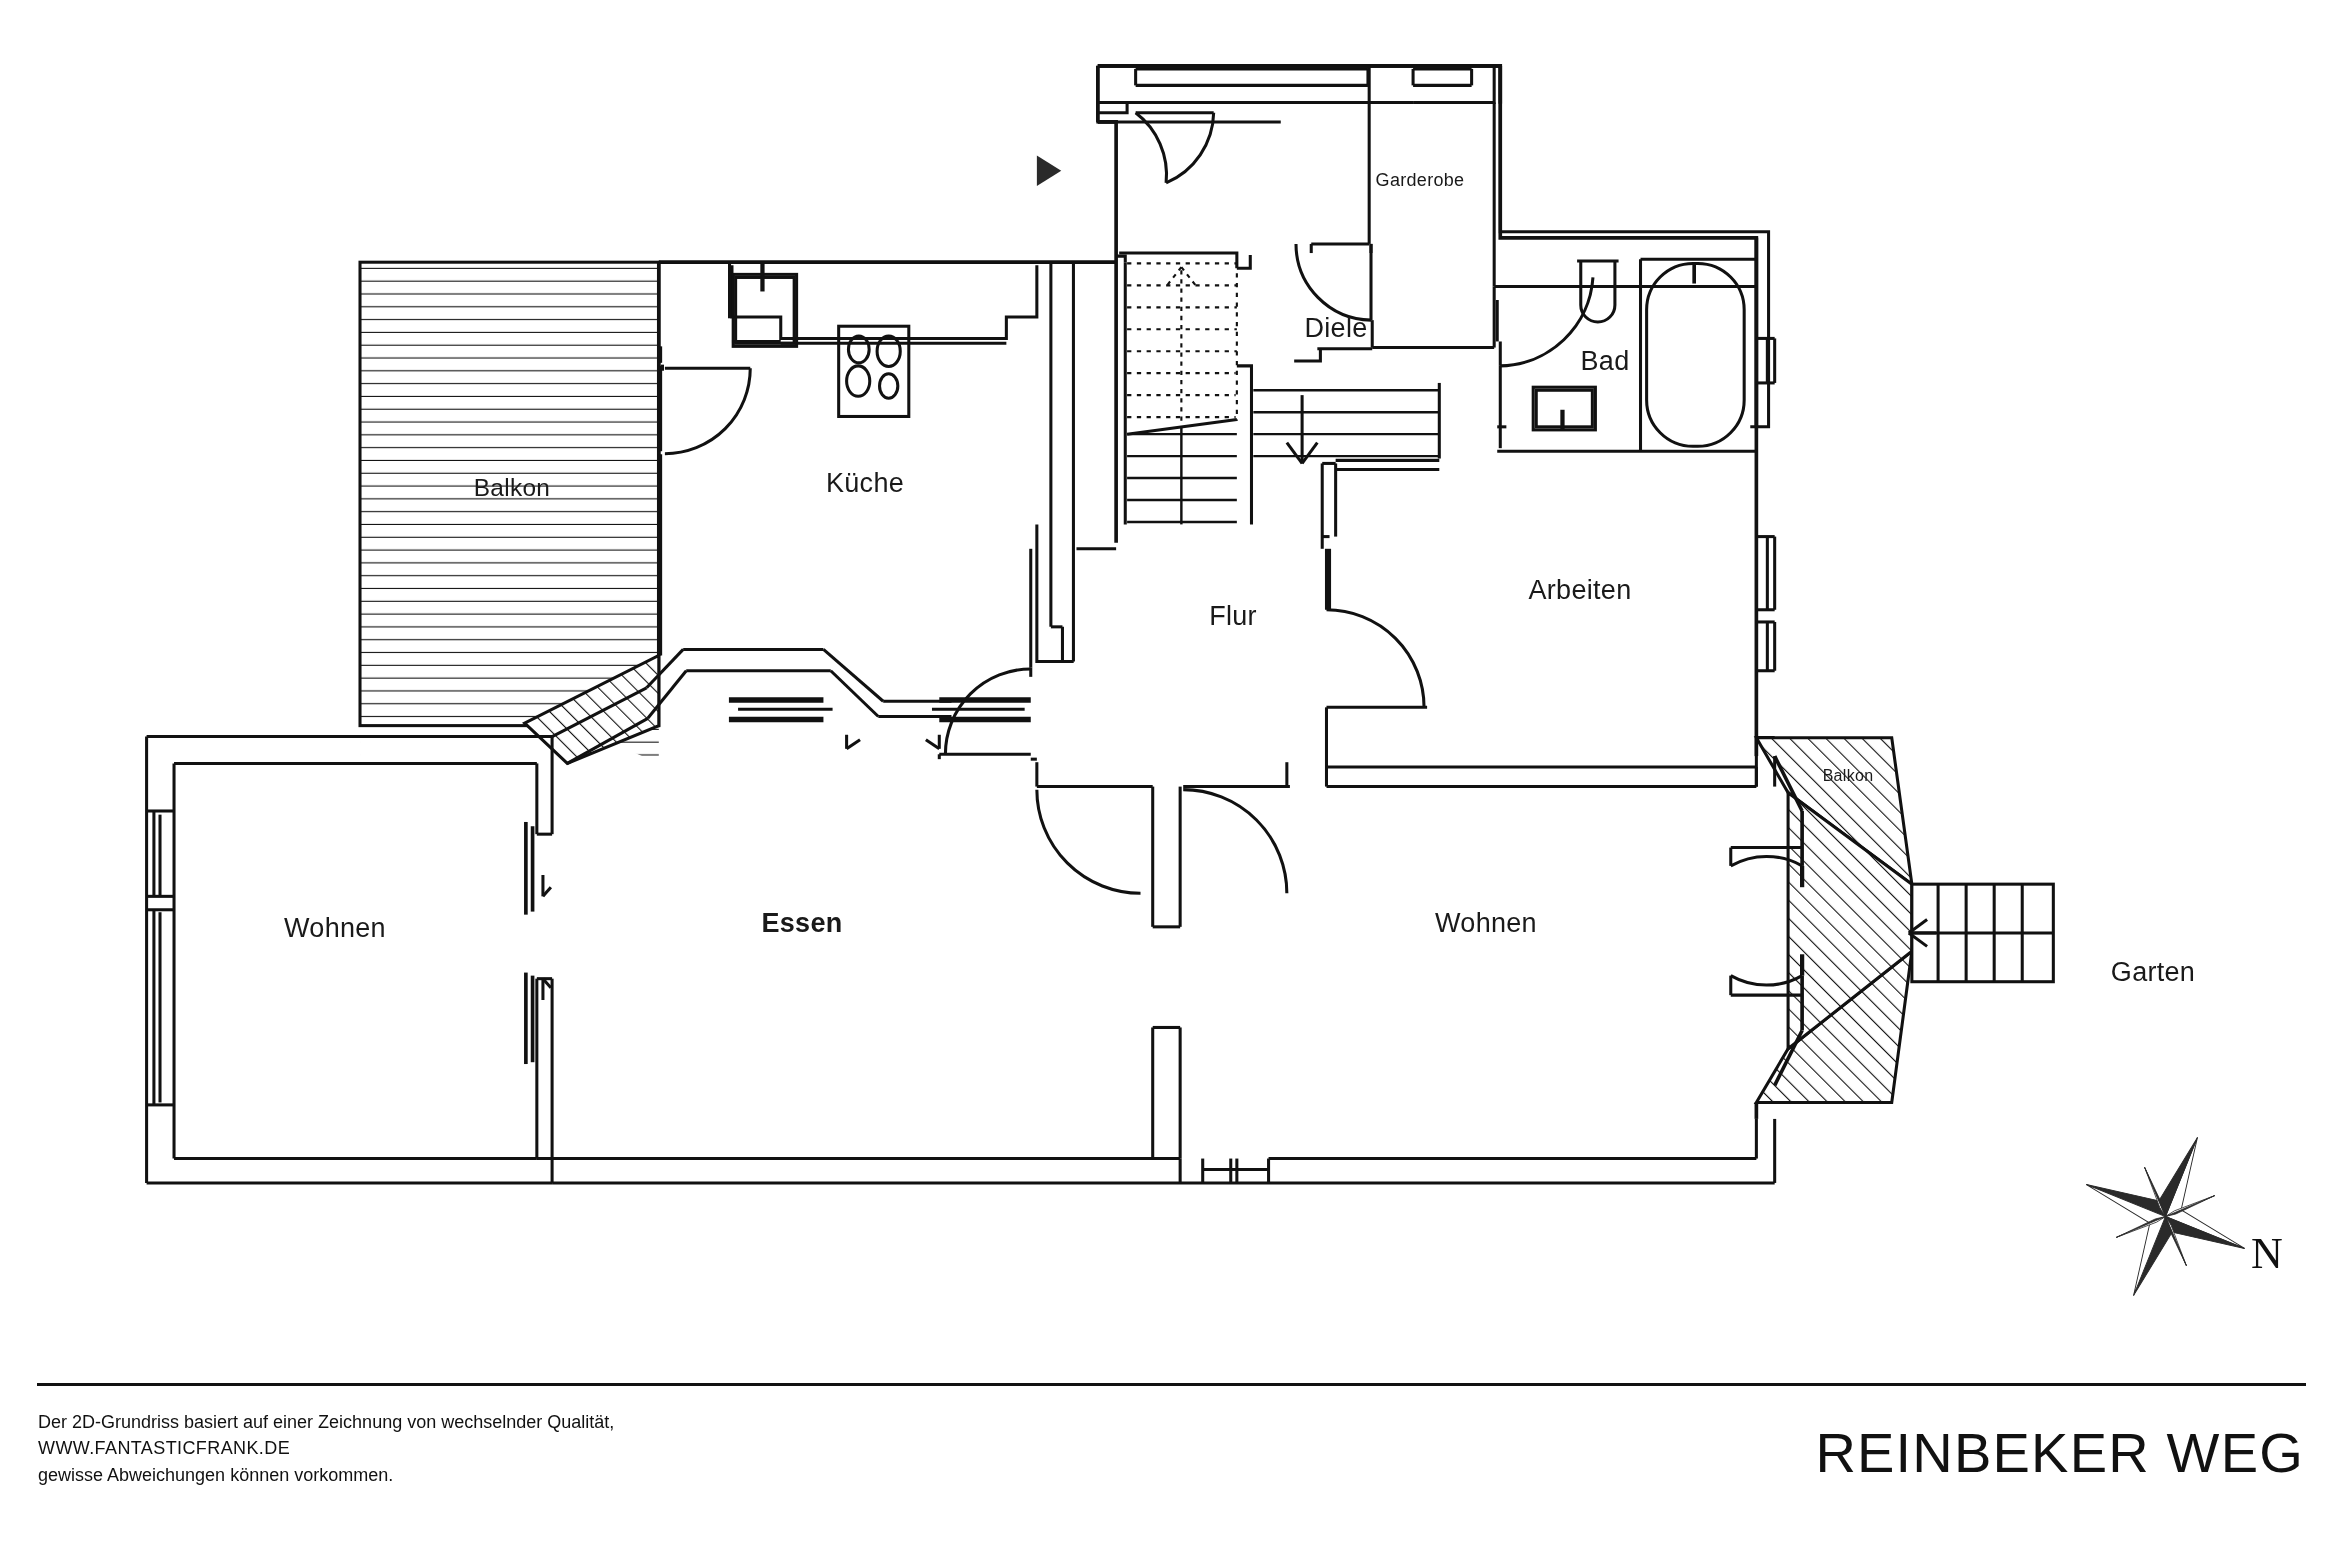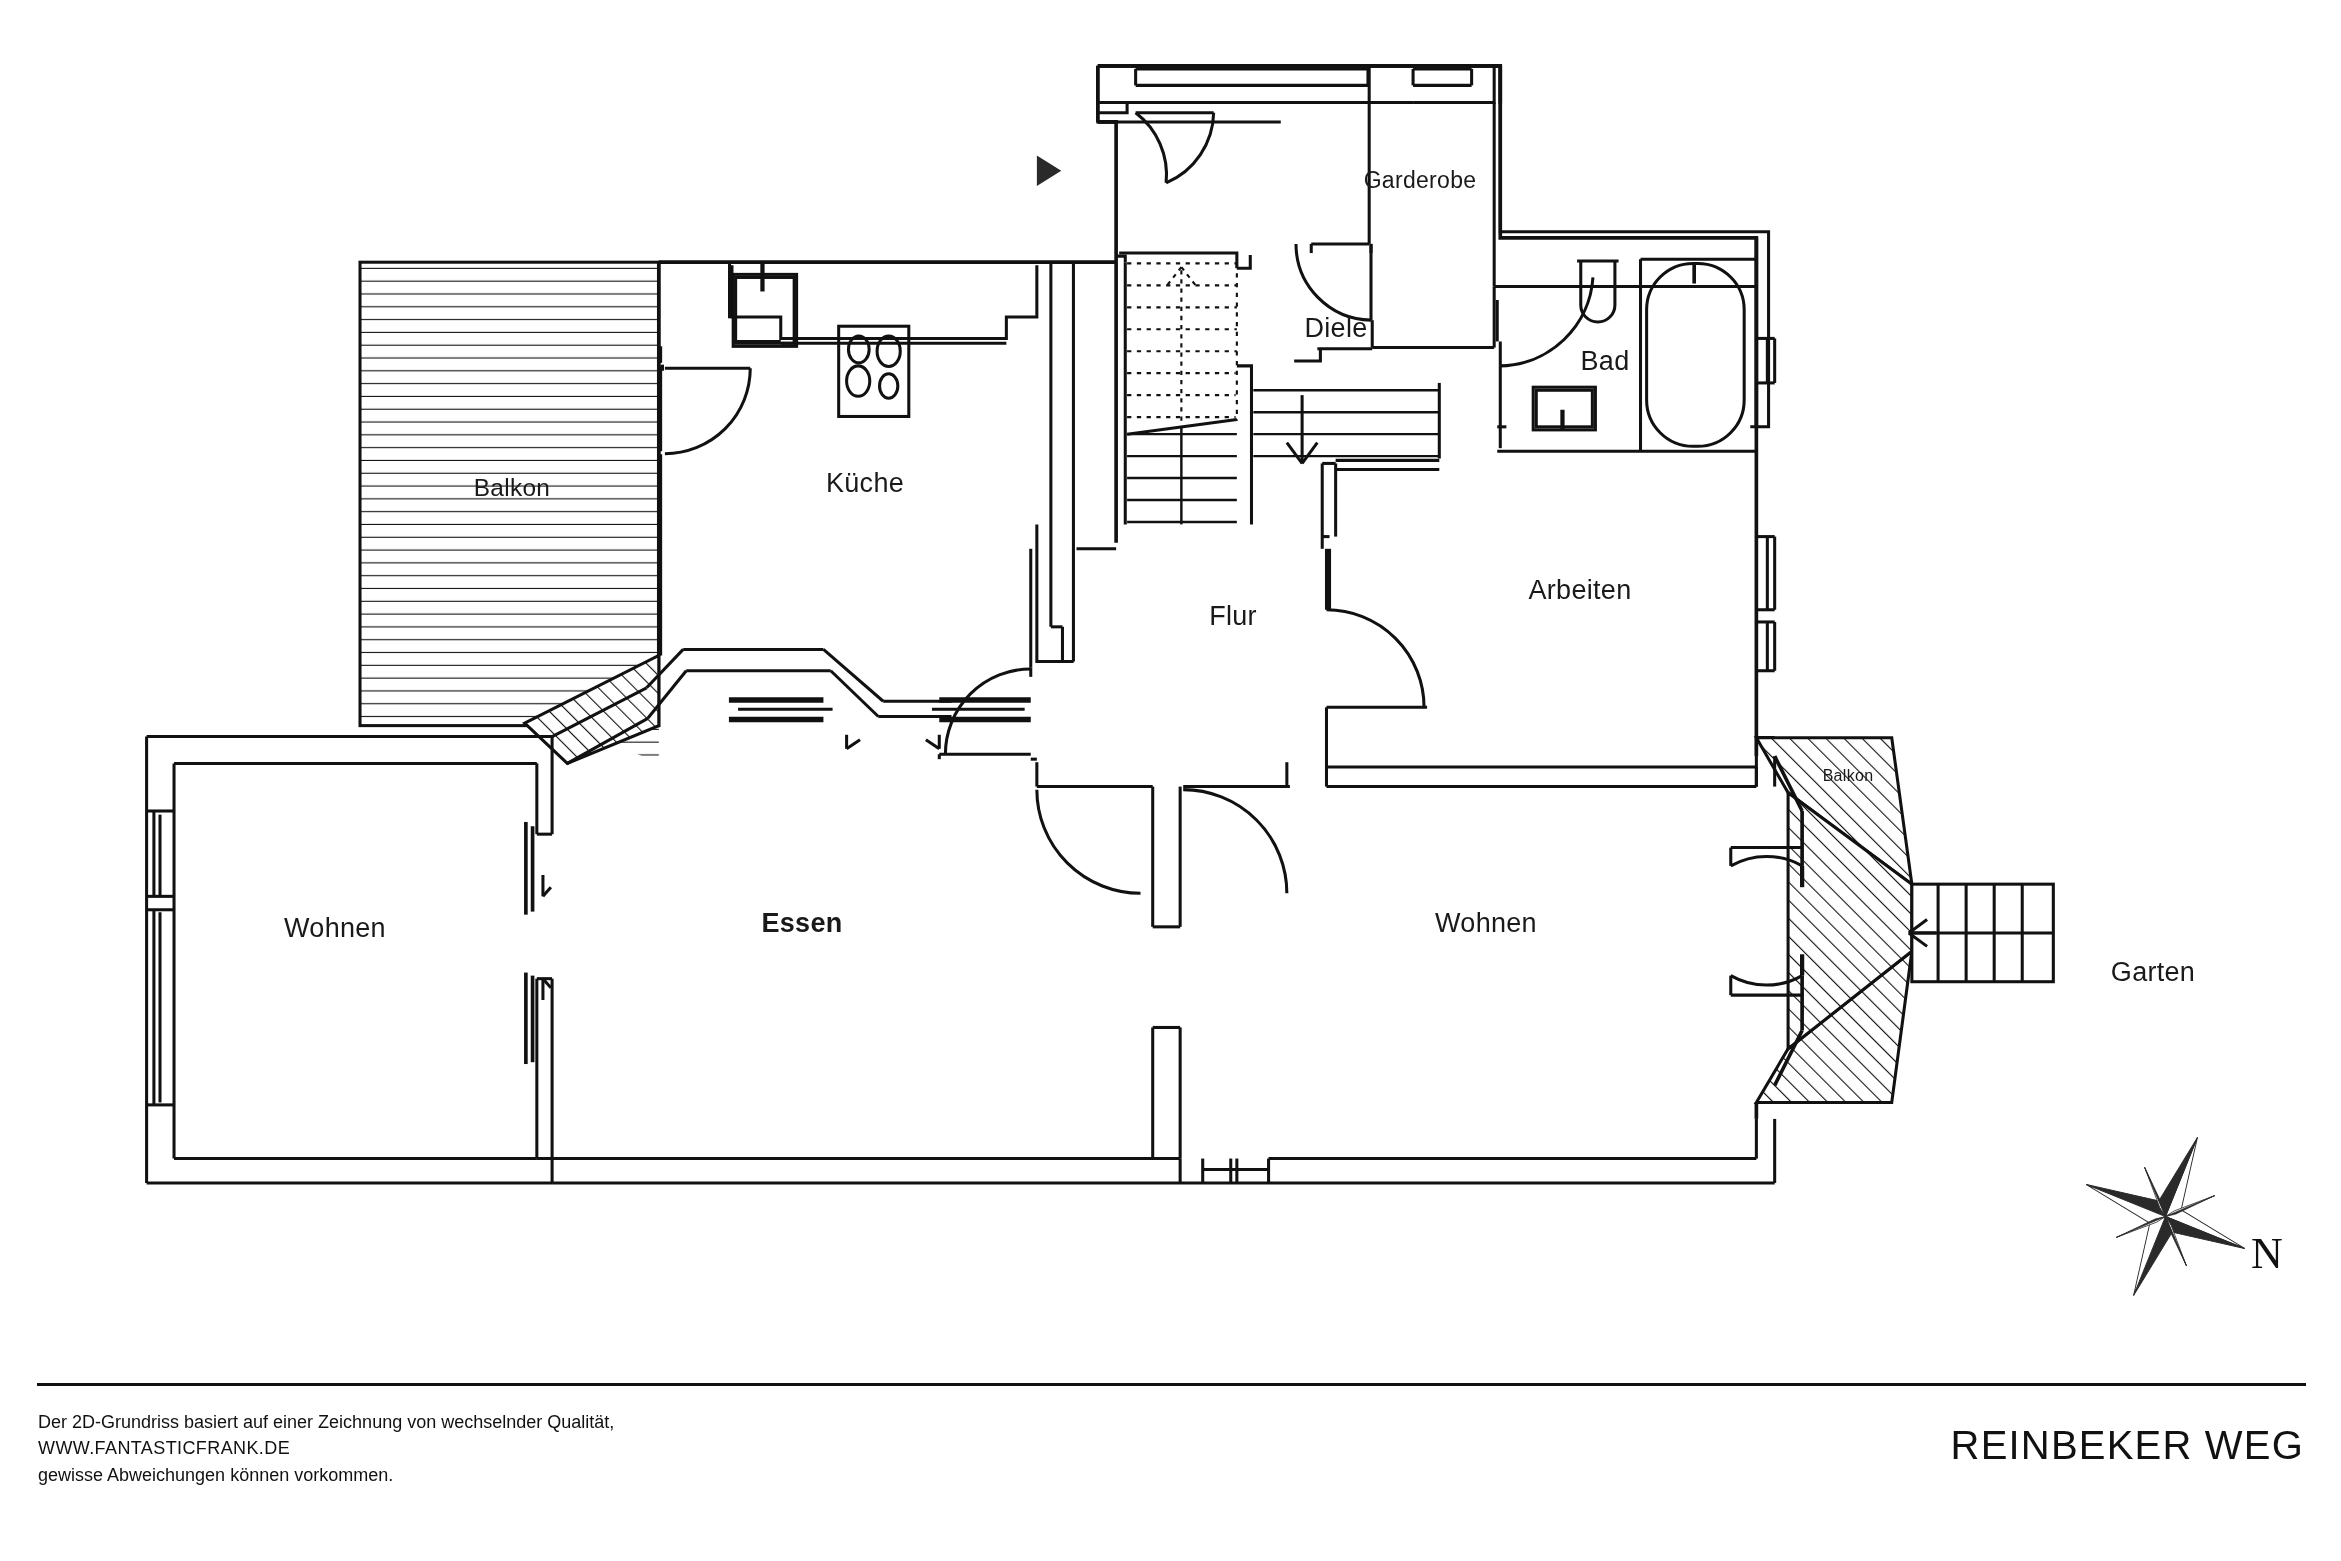--- a/index.html
+++ b/index.html
@@ -36,21 +36,21 @@
     font-family: "Liberation Sans", sans-serif;
     font-weight: 400;
     color: #1a1a1a;
     white-space: nowrap;
     letter-spacing: 0.3px;
     transform: translate(-50%, -50%);
     pointer-events: none;
   }
   .lbl-lg { font-size: 27px; }
   .lbl-md { font-size: 24.4px; }
-  .lbl-sm { font-size: 23px; }
+  .lbl-sm { font-size: 18px; }
   .lbl-xs { font-size: 16px; }
 
   
   #footer-rule {
     position: absolute;
     left: 37px;
     top: 1383px;
     width: 2269px;
     height: 3px;
     background: #111111;
@@ -67,21 +67,21 @@
   }
   #footer-note .note-line { display: block; }
   #footer-url {
     display: block;
     letter-spacing: 0.4px;
   }
   #project-title {
     position: absolute;
     right: 38px;
     top: 1425px;
-    font-size: 40px;
+    font-size: 56px;
     line-height: 1;
     letter-spacing: 1.2px;
     color: #111111;
     font-family: "Liberation Sans", sans-serif;
     text-align: right;
     white-space: nowrap;
   }
 
   
   #compass {

